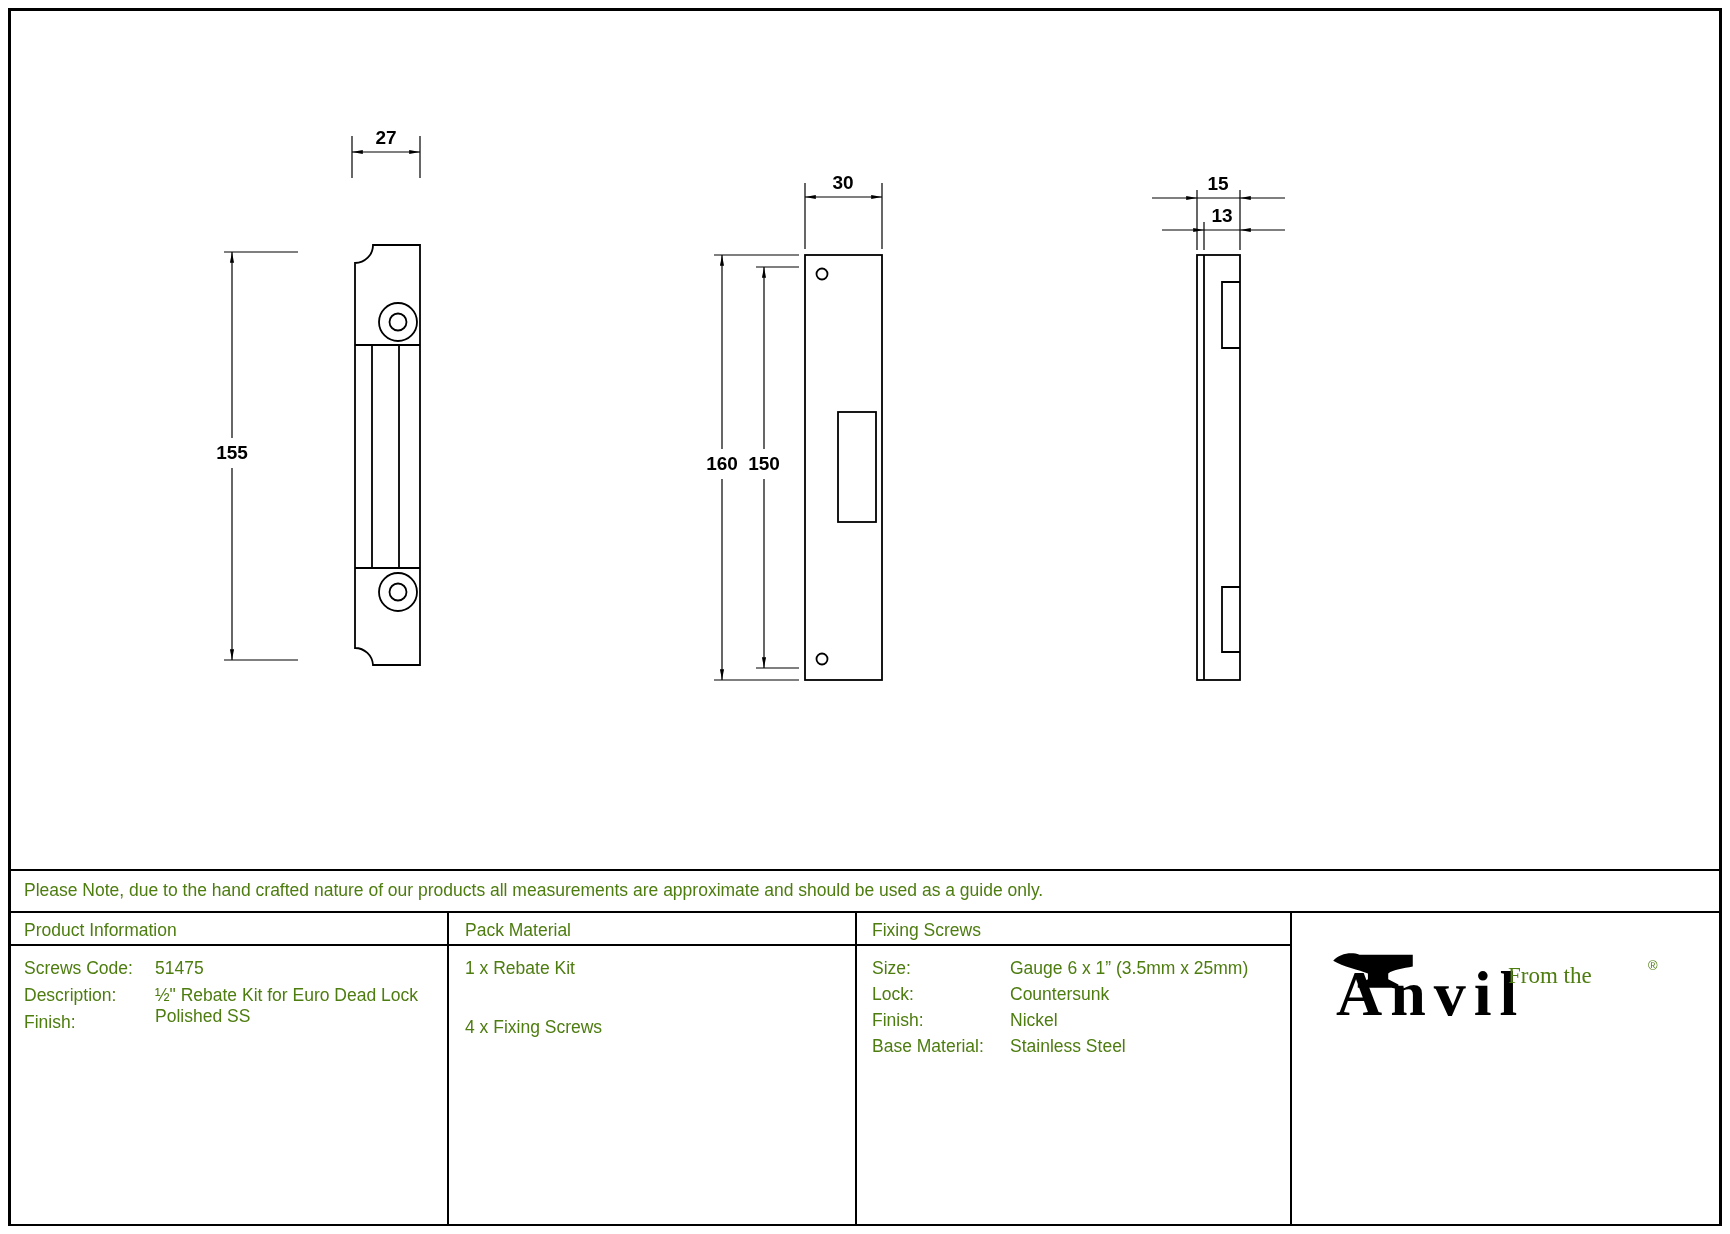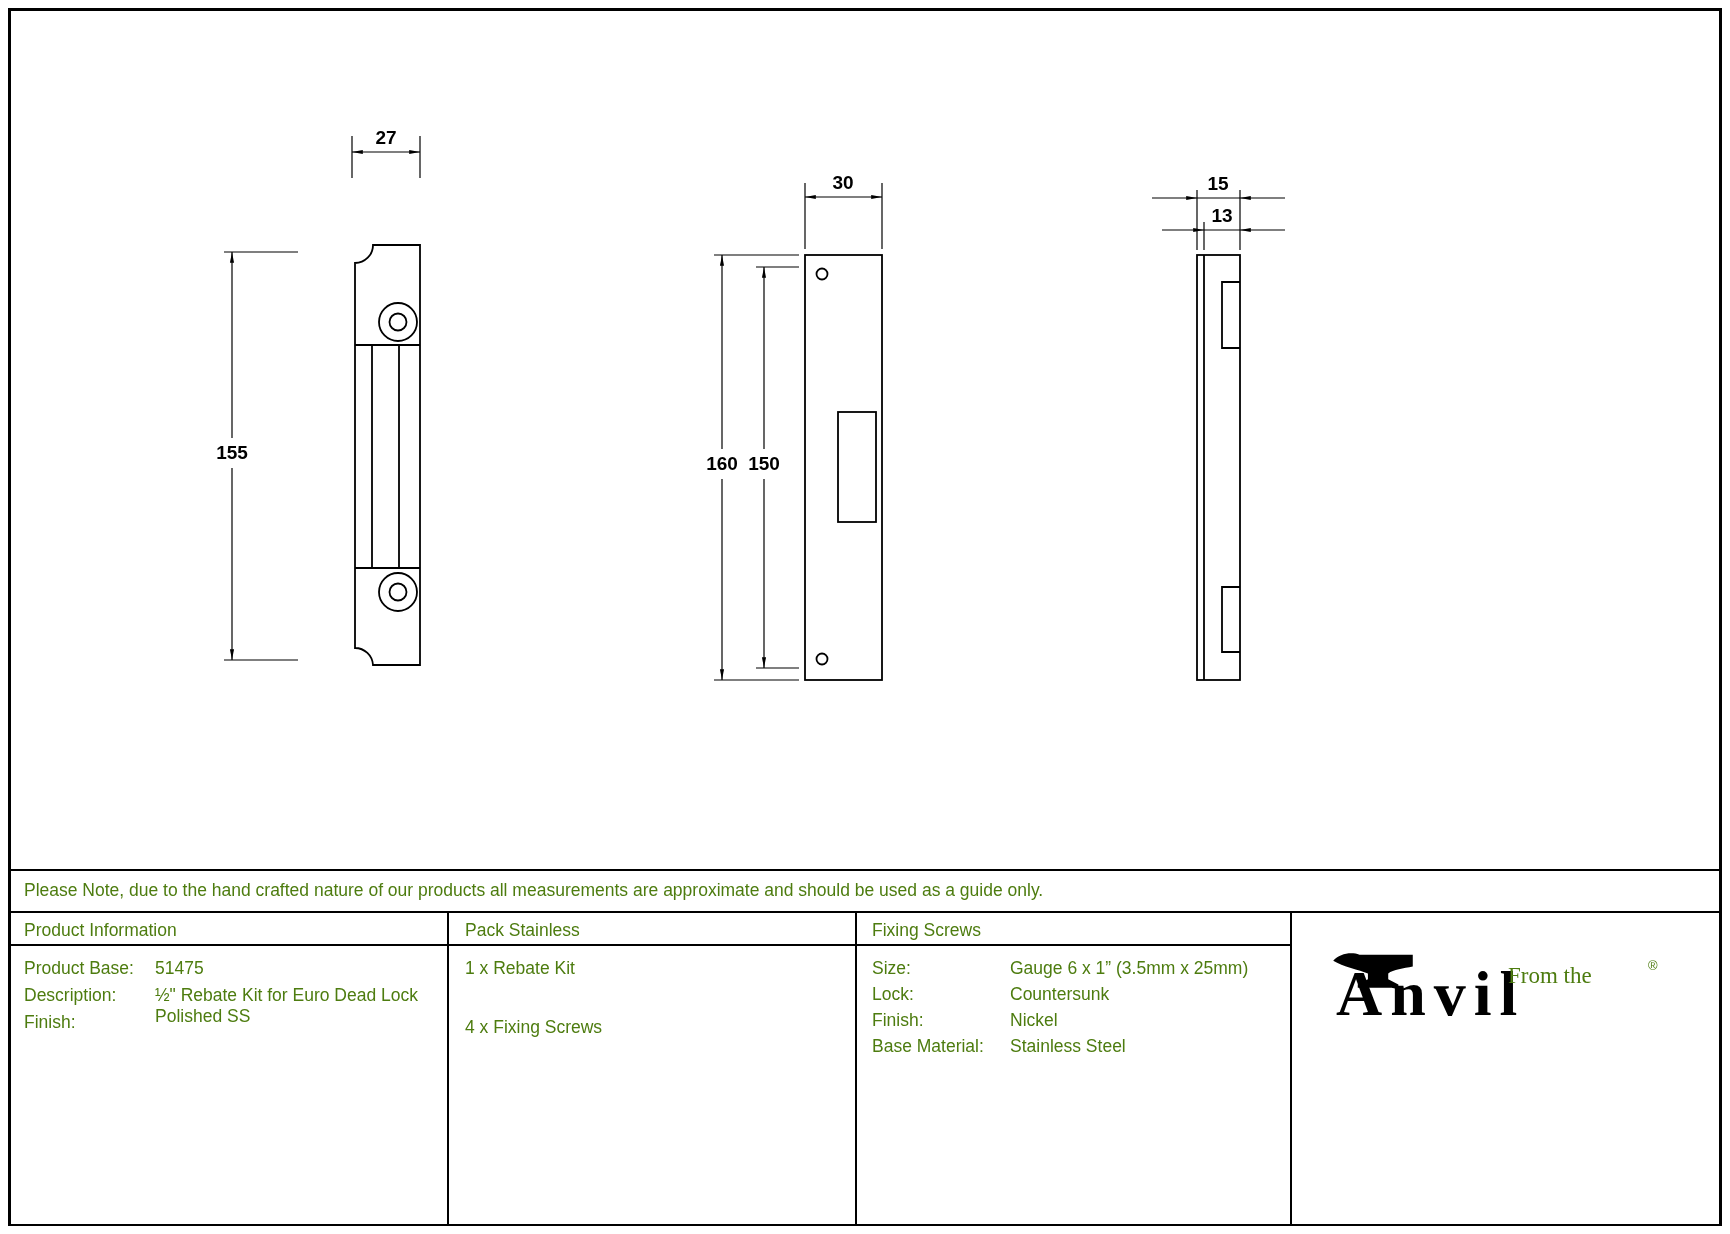--- a/index.html
+++ b/index.html
@@ -125,24 +125,24 @@
   <div class="hline" style="left:8px; top:869px; width:1714px; height:2px;"></div>
   <div class="hline" style="left:8px; top:911px; width:1714px; height:2px;"></div>
   <div class="hline" style="left:8px; top:944px; width:1282px; height:2px;"></div>
   <div class="vline" style="left:447px; top:911px; width:2px; height:316px;"></div>
   <div class="vline" style="left:855px; top:911px; width:2px; height:316px;"></div>
   <div class="vline" style="left:1290px; top:911px; width:2px; height:316px;"></div>
 
   <div class="cell-text" style="left:24px; top:878px;">Please Note, due to the hand crafted nature of our products all measurements are approximate and should be used as a guide only.</div>
 
   <div class="cell-text" style="left:24px; top:918px;">Product Information</div>
-  <div class="cell-text" style="left:465px; top:918px;">Pack Stainless</div>
+  <div class="cell-text" style="left:465px; top:918px;">Pack Material</div>
   <div class="cell-text" style="left:872px; top:918px;">Fixing Screws</div>
 
-  <div class="cell-text" style="left:24px; top:956px;">Product Base:</div>
+  <div class="cell-text" style="left:24px; top:956px;">Screws Code:</div>
   <div class="cell-text" style="left:155px; top:956px;">51475</div>
   <div class="cell-text" style="left:24px; top:983px;">Description:</div>
   <div class="cell-text" style="left:155px; top:983px;">½" Rebate Kit for Euro Dead Lock</div>
   <div class="cell-text" style="left:24px; top:1010px;">Finish:</div>
   <div class="cell-text" style="left:155px; top:1004px;text-align:right;">Polished SS</div>
 
   <div class="cell-text" style="left:465px; top:956px;">1 x Rebate Kit</div>
   <div class="cell-text" style="left:465px; top:1015px;">4 x Fixing Screws</div>
 
   <div class="cell-text" style="left:872px; top:956px;">Size:</div>

